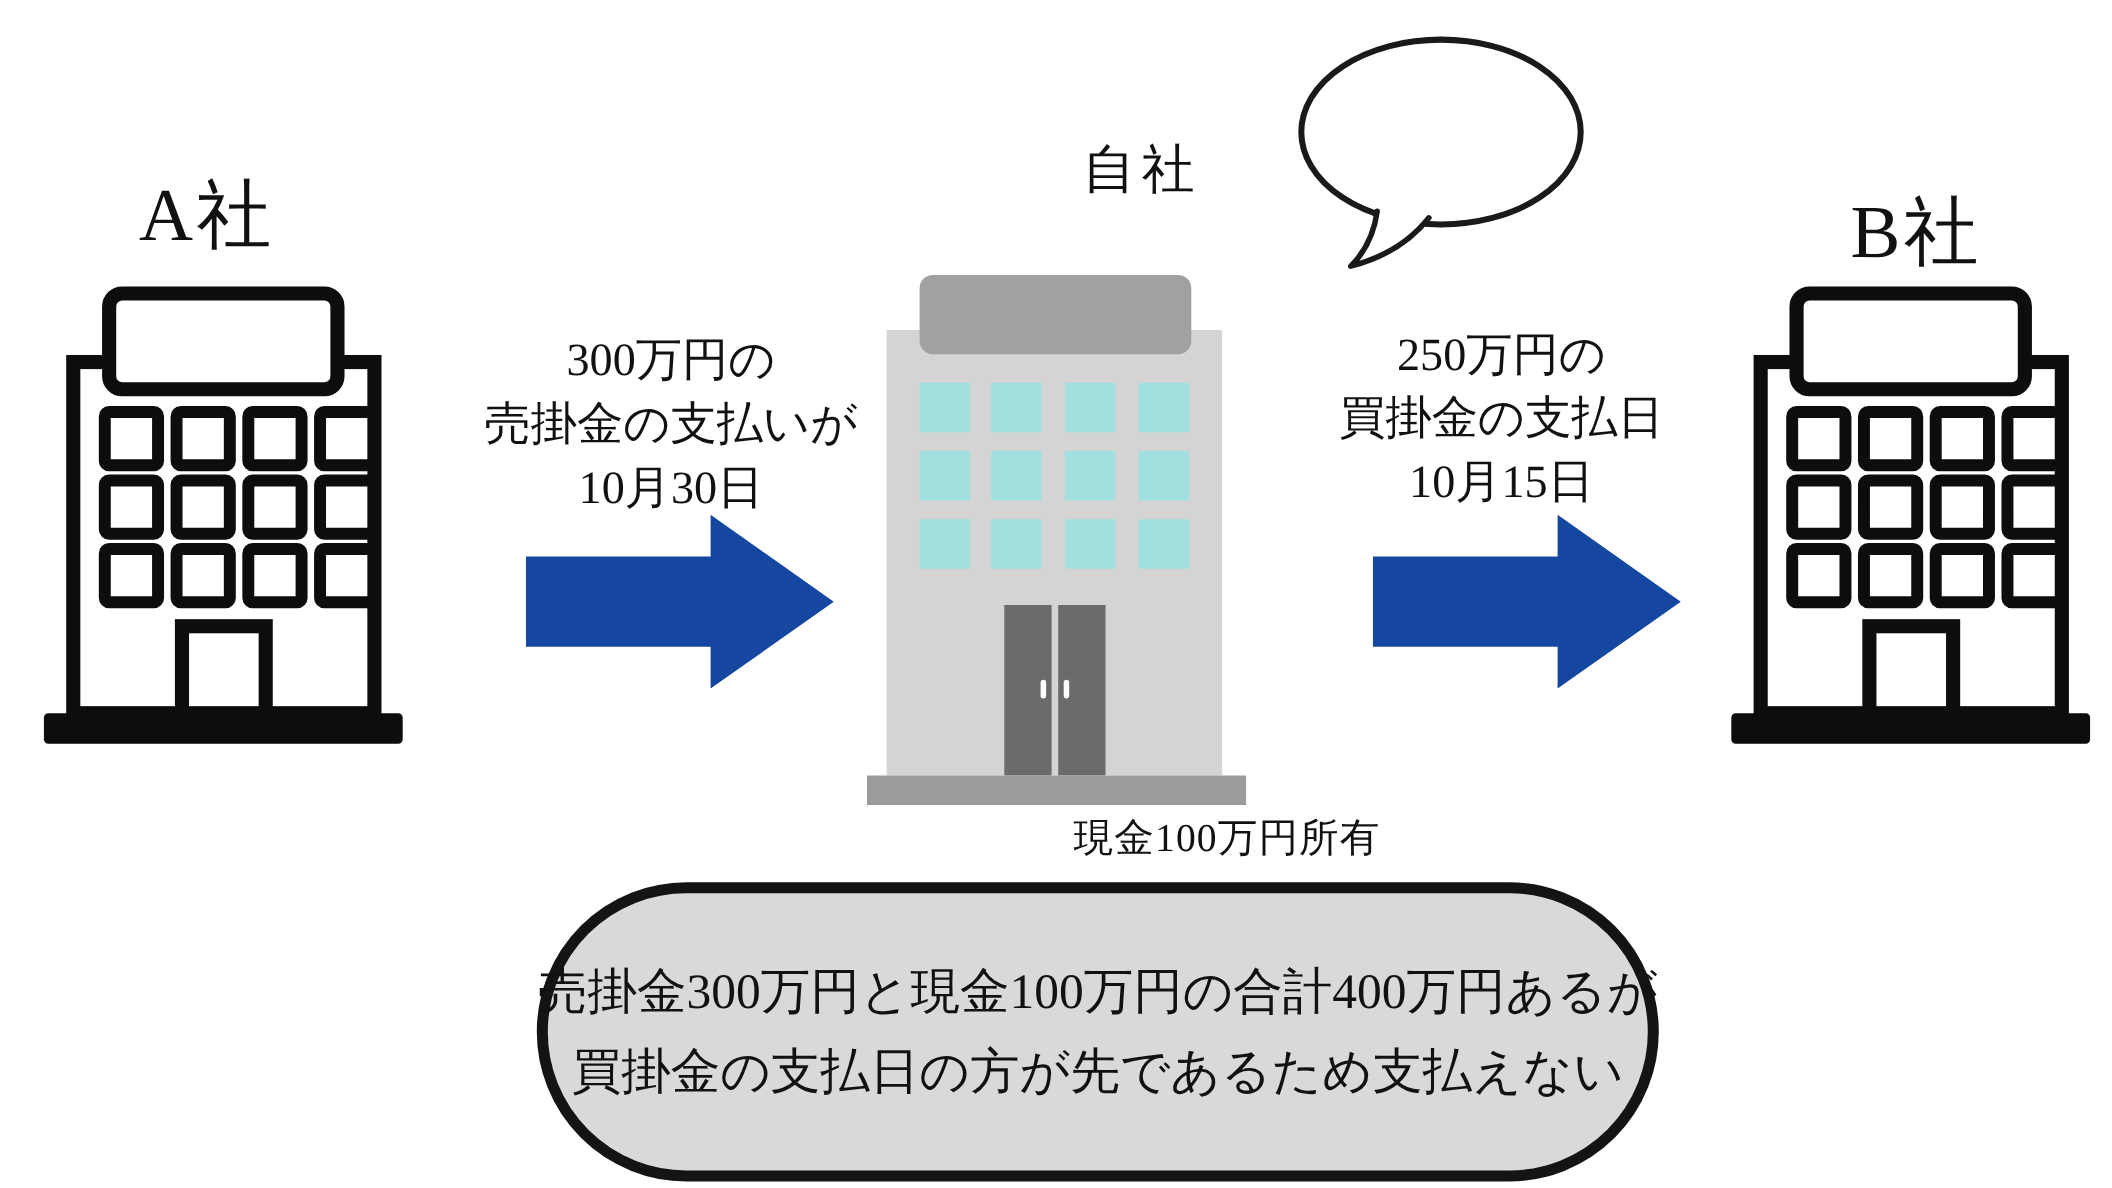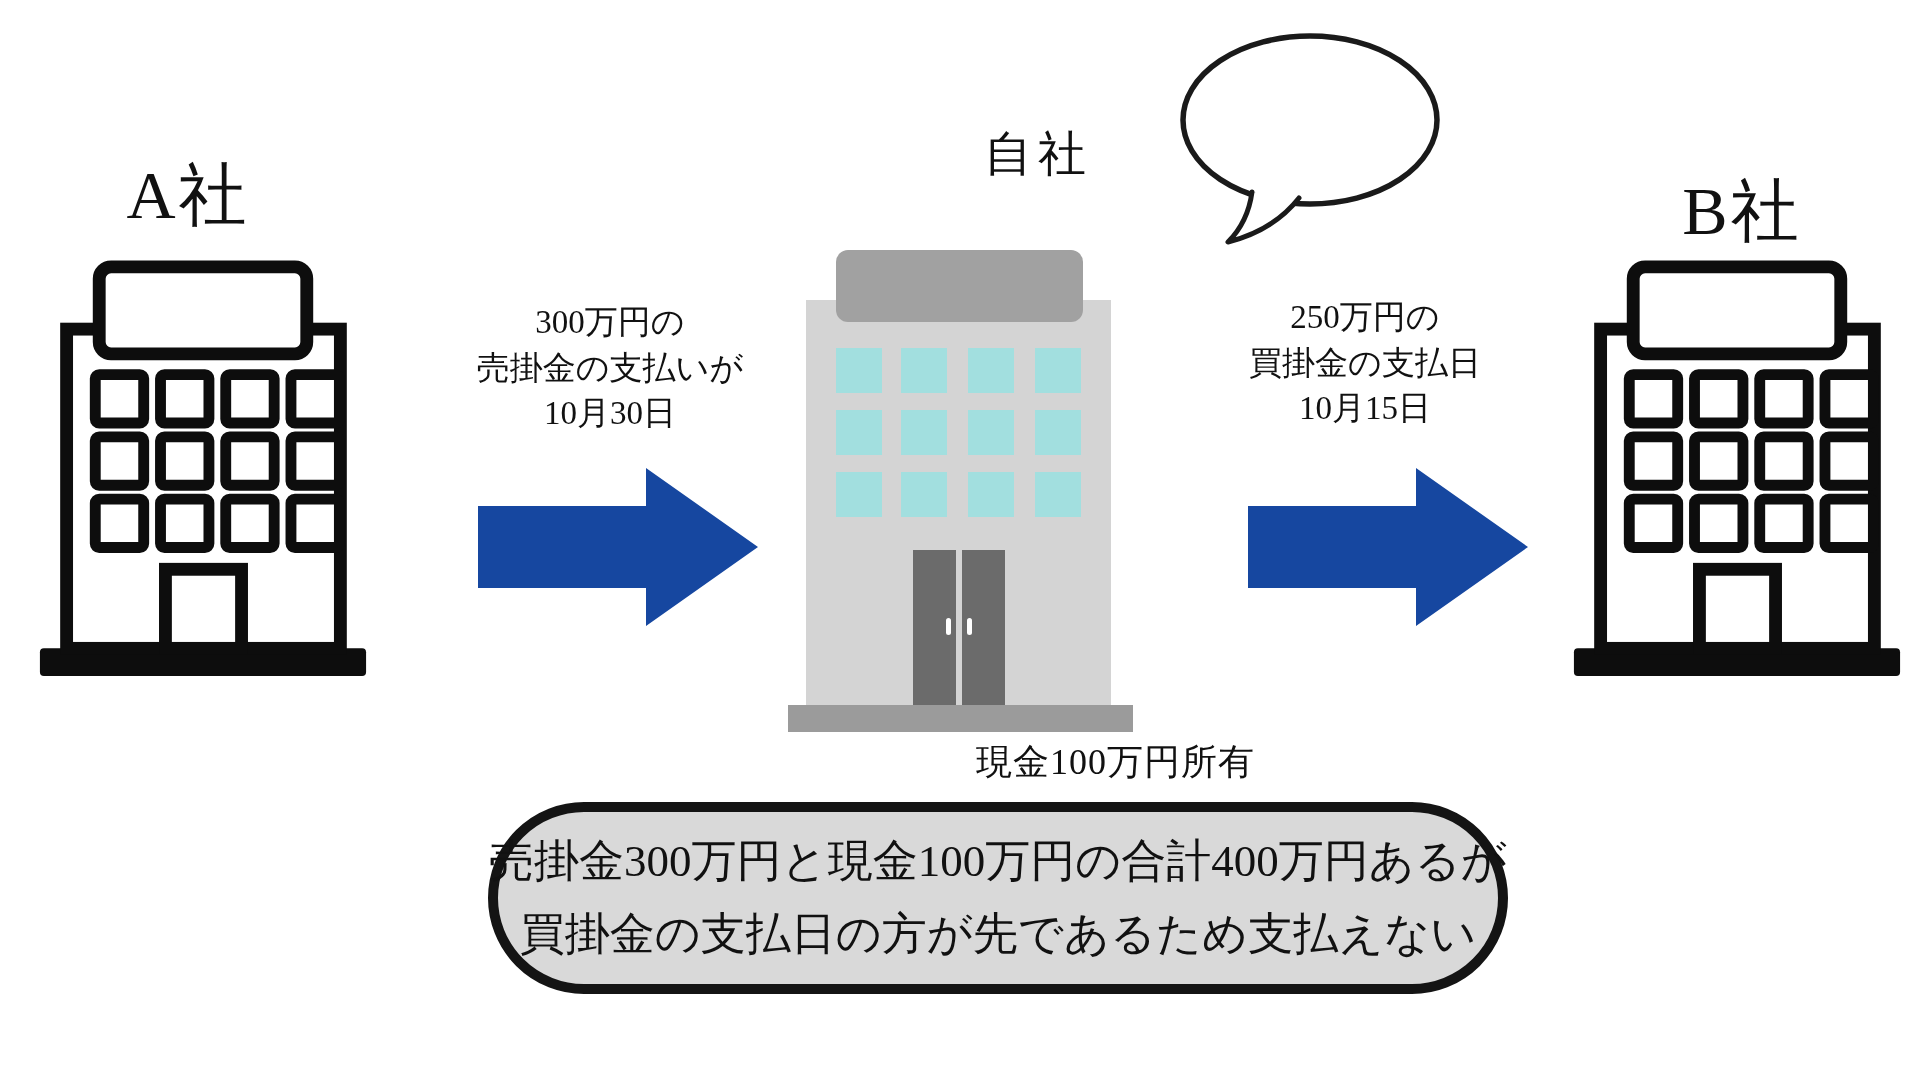--- a/index.html
+++ b/index.html
@@ -3,28 +3,28 @@
 <meta charset="utf-8">
 <style>
   html,body{margin:0;padding:0;background:#ffffff;}
   .canvas{
     position:relative;width:1920px;height:1080px;background:#ffffff;overflow:hidden;
     font-family:"Liberation Serif","DejaVu Serif",serif;color:#111;
   }
   .abs{position:absolute;}
   .company-label{font-size:68px;text-align:center;letter-spacing:3px;white-space:nowrap;}
   .own-label{font-size:48px;text-align:right;letter-spacing:6px;white-space:nowrap;}
-  .flow-text{font-size:33px;line-height:1.38;text-align:center;white-space:nowrap;}
+  .flow-text{font-size:42px;line-height:1.38;text-align:center;white-space:nowrap;}
   .cash-label{font-size:36px;text-align:right;letter-spacing:1px;white-space:nowrap;}
   .bubble-text{
     font-size:31px;line-height:1.55;text-align:center;white-space:nowrap;
     color:var(--bubble-red,#d13c42);
   }
   .summary-box{
-    left:488px;top:802px;width:1020px;height:192px;
+    left:488px;top:802px;width:1020px;height:272px;
     background:var(--box-fill,#d9d9d9);
     border:10px solid #141414;border-radius:148px;
     box-sizing:border-box;
     display:flex;flex-direction:column;justify-content:center;align-items:center;
   }
   .summary-line{font-size:45px;line-height:1.62;text-align:center;white-space:nowrap;}
   svg{display:block;}
 </style>
 </head>
 <body>

